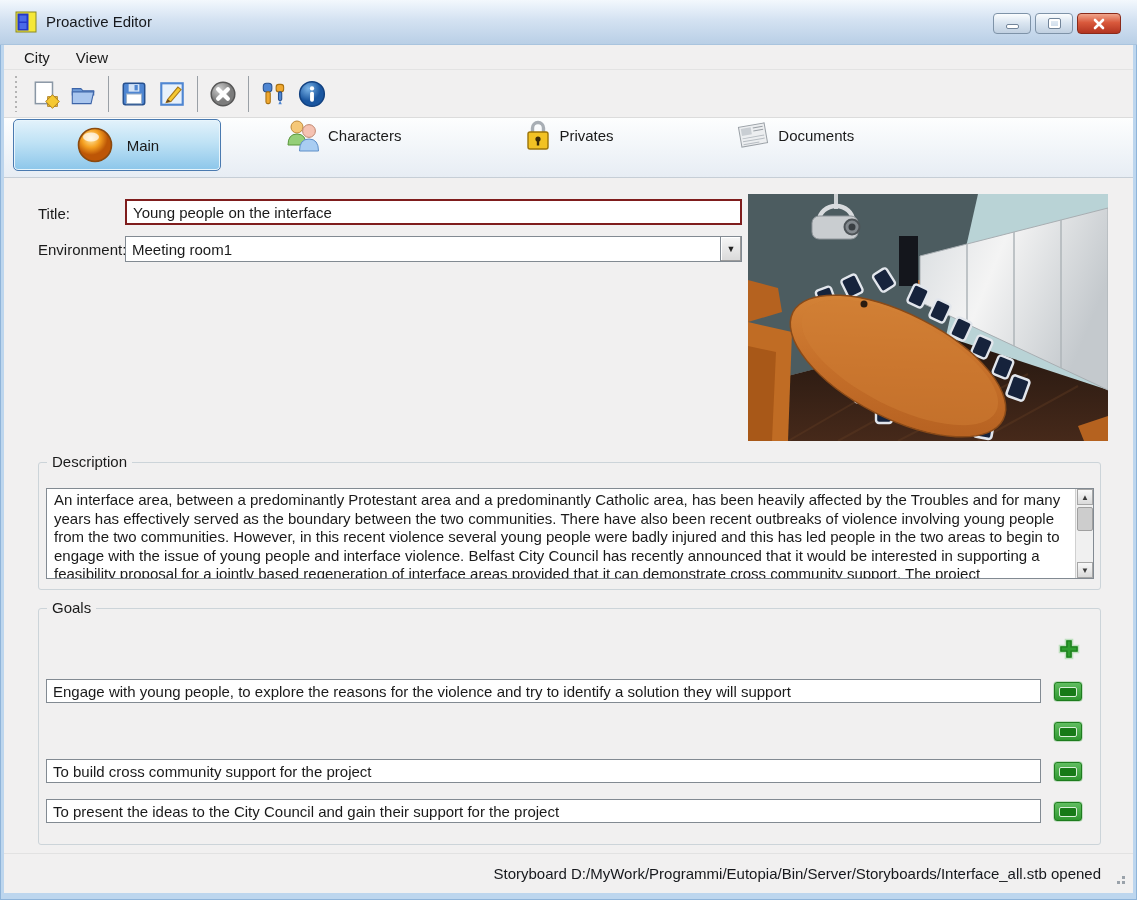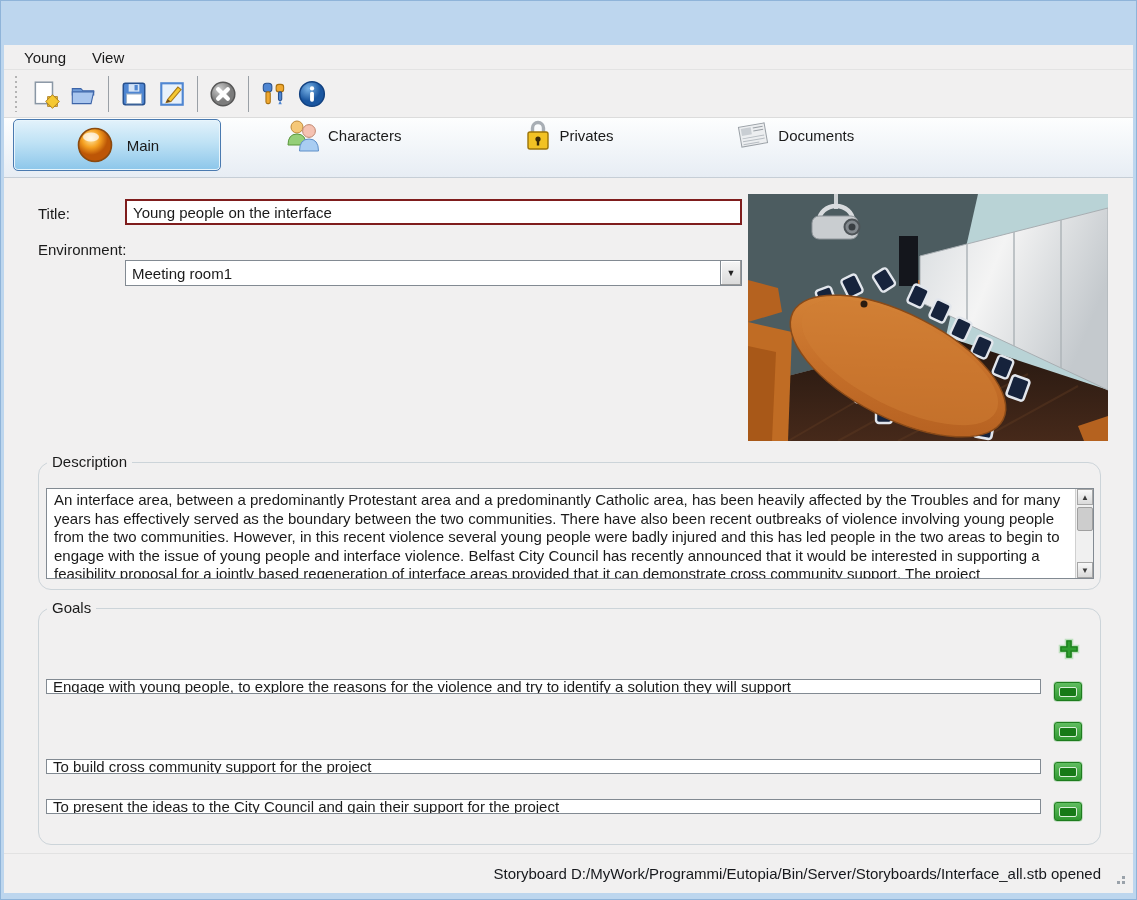--- a/index.html
+++ b/index.html
@@ -55,47 +55,47 @@
             box-shadow:inset 0 0 0 1px #e8f5fc;
             display:flex; align-items:center; justify-content:center; gap:12px;
             font-size:15px; cursor:default; }
 
   
   .content { position:absolute; left:0; right:0; top:133px; bottom:40px; background:#f1f0f0; }
   .flabel { position:absolute; font-size:15px; }
   .tinput { position:absolute; height:26px; border:2px solid #7f1d1d; background:#fff;
             font-family:"Liberation Sans",sans-serif; font-size:15px; padding:0 6px; color:#1a1a1a; }
   .combo { position:absolute; height:26px; border:1px solid #828a92; background:#fff;
-           display:flex; align-items:center;margin-top:24px; }
+           display:flex; align-items:center; }
   .combo-value { flex:1; font-size:15px; padding-left:6px; }
   .combo-btn { width:21px; height:24px; border-left:1px solid #828a92;
                background:linear-gradient(#f6f6f6,#d9d9d9); display:flex; align-items:center;
                justify-content:center; font-size:9px; color:#222;
                box-shadow:inset -1px -1px 0 #9a9a9a, inset 1px 1px 0 #fff; }
 
   .preview { position:absolute; left:744px; top:16px; width:360px; height:247px; overflow:hidden; }
 
-  .group { position:absolute; border:1px solid #ccd4d9; border-radius:13px; }
+  .group { position:absolute; border:1px solid #ccd4d9; border-radius:3px; }
   .legend { position:absolute; top:-10px; left:8px; background:#f1f0f0; padding:0 5px;
             font-size:15px; }
 
   .descbox { position:absolute; left:7px; top:25px; width:1048px; height:91px;
              background:#fff; border:1px solid #828a92; overflow:hidden; }
   .desctext { position:absolute; left:0; top:0; right:19px; bottom:0; padding:2px 4px 0 7px;
               font-size:15px; line-height:18.5px; overflow:hidden; }
   .vscroll { position:absolute; right:0; top:0; bottom:0; width:18px; background:#f0f0f0;
              border-left:1px solid #d0d0d0; }
   .sbtn { position:absolute; left:1px; width:16px; height:16px;
           background:linear-gradient(#f8f8f8,#dadada); border:1px solid #a6a6a6;
           display:flex; align-items:center; justify-content:center; font-size:8px; color:#3a3a3a; }
   .sbtn.up { top:0; } .sbtn.down { bottom:0; }
   .sthumb { position:absolute; left:1px; top:18px; width:16px; height:24px;
             background:#cdcdcd; border:1px solid #a0a0a0; border-radius:2px; }
 
-  .goal-input { position:absolute; left:7px; width:995px; height:15px; border:1px solid #828a92;
+  .goal-input { position:absolute; left:7px; width:995px; height:24px; border:1px solid #828a92;
                 background:#fff; font-family:"Liberation Sans",sans-serif; font-size:15px;
                 padding:0 6px; color:#1a1a1a; }
   .btn-minus { position:absolute; left:1014px; width:30px; height:21px; border-radius:4px;
                border:1px solid #c2ddc2; background:linear-gradient(#63c063,#2d952d);
                box-shadow:inset 0 0 0 1px #1e7c1e; display:flex; align-items:center;
                justify-content:center; }
   .btn-minus::after { content:""; width:16px; height:8px; background:#177a17;
                border:1px solid #d8f0d8; border-radius:2px; }
   .btn-plus { position:absolute; left:1018px; top:28px; width:24px; height:24px; }
 
@@ -104,25 +104,47 @@
                border-top:1px solid #e2e2e2; }
   .status-text { position:absolute; right:32px; top:11px; font-size:15px; color:#16181c; }
   .grip { position:absolute; right:8px; bottom:9px; width:3px; height:3px; background:#9aa2aa;
           box-shadow:-5px 5px 0 #9aa2aa, 0 5px 0 #9aa2aa; transform:translateY(-5px); }
 </style>
 </head>
 <body>
 
 <div class="window">
 
+  <div class="titlebar">
+    <svg class="app-icon" viewBox="0 0 24 24">
+      <rect x="2" y="2" width="20" height="20" fill="#f5e838" stroke="#8a8a20"></rect>
+      <rect x="3.5" y="3.5" width="11" height="17" fill="#2438c8"></rect>
+      <rect x="5.5" y="5.5" width="7" height="6" fill="#4a6ae8"></rect>
+      <rect x="5.5" y="13" width="7" height="6" fill="#4a6ae8"></rect>
+    </svg>
+    <span class="win-title">Proactive Editor</span>
+    <div class="win-controls">
+      <div class="wbtn">
+          <span class="glyph-min"></span>
+        </div>
+      <div class="wbtn">
+          <span class="glyph-max"></span>
+        </div>
+      <div class="wbtn close">
+        <svg width="14" height="12" viewBox="0 0 14 12">
+            <path d="M3 2 L11 10 M11 2 L3 10" stroke="#fff" stroke-width="2.6" stroke-linecap="round"></path>
+          </svg>
+      </div>
+    </div>
+  </div>
 
   <div class="inner">
 
     <div class="menubar">
-      <span class="menu-item">Young</span>
+      <span class="menu-item">City</span>
       <span class="menu-item">View</span>
     </div>
 
     <div class="toolbar">
       <div class="gripper"></div>
 
       <div class="tbtn">
         <svg width="30" height="30" viewBox="0 0 28 28">
           <rect x="5" y="3" width="16" height="20" fill="#fff" stroke="#8a97a5" stroke-width="1.4"></rect>
           <rect x="16.5" y="16.5" width="9" height="9" fill="#f5c832" stroke="#a87818" stroke-width="0.8"></rect>

